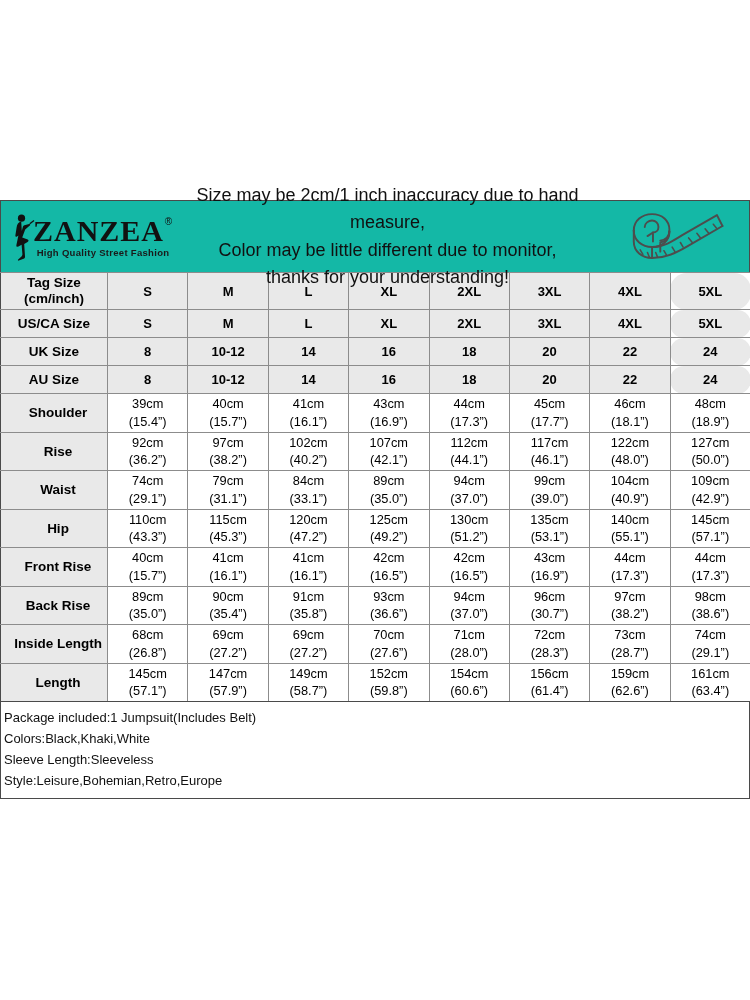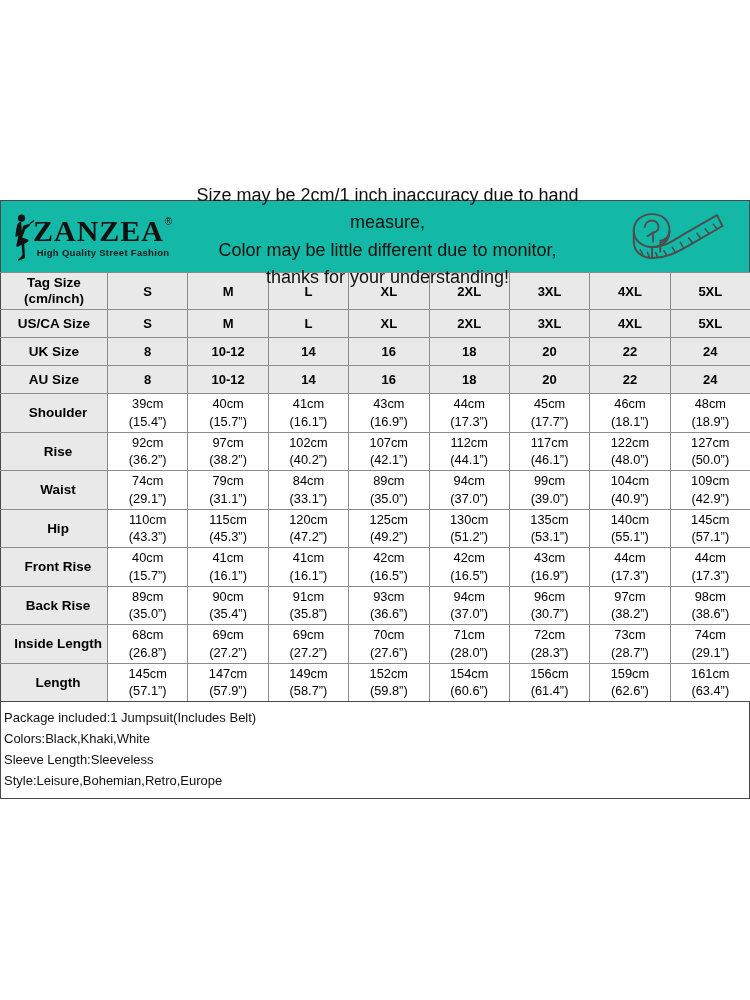--- a/index.html
+++ b/index.html
@@ -106,20 +106,21 @@
     text-align: center;
     vertical-align: middle;
     color: #000000;
     padding: 0;
   }
   table.size-table tr > td:first-child {
     border-left-color: #4a4a4a;
   }
   table.size-table tr > td:last-child {
     border-right-color: #4a4a4a;
+    border-radius: 17px;
   }
   tr.last-row > td {
     border-bottom-color: #4a4a4a;
   }
 
   col.label-col { width: 107px; }
   col.data-col  { width: 80.375px; }
 
   
   tr.size-row td {

